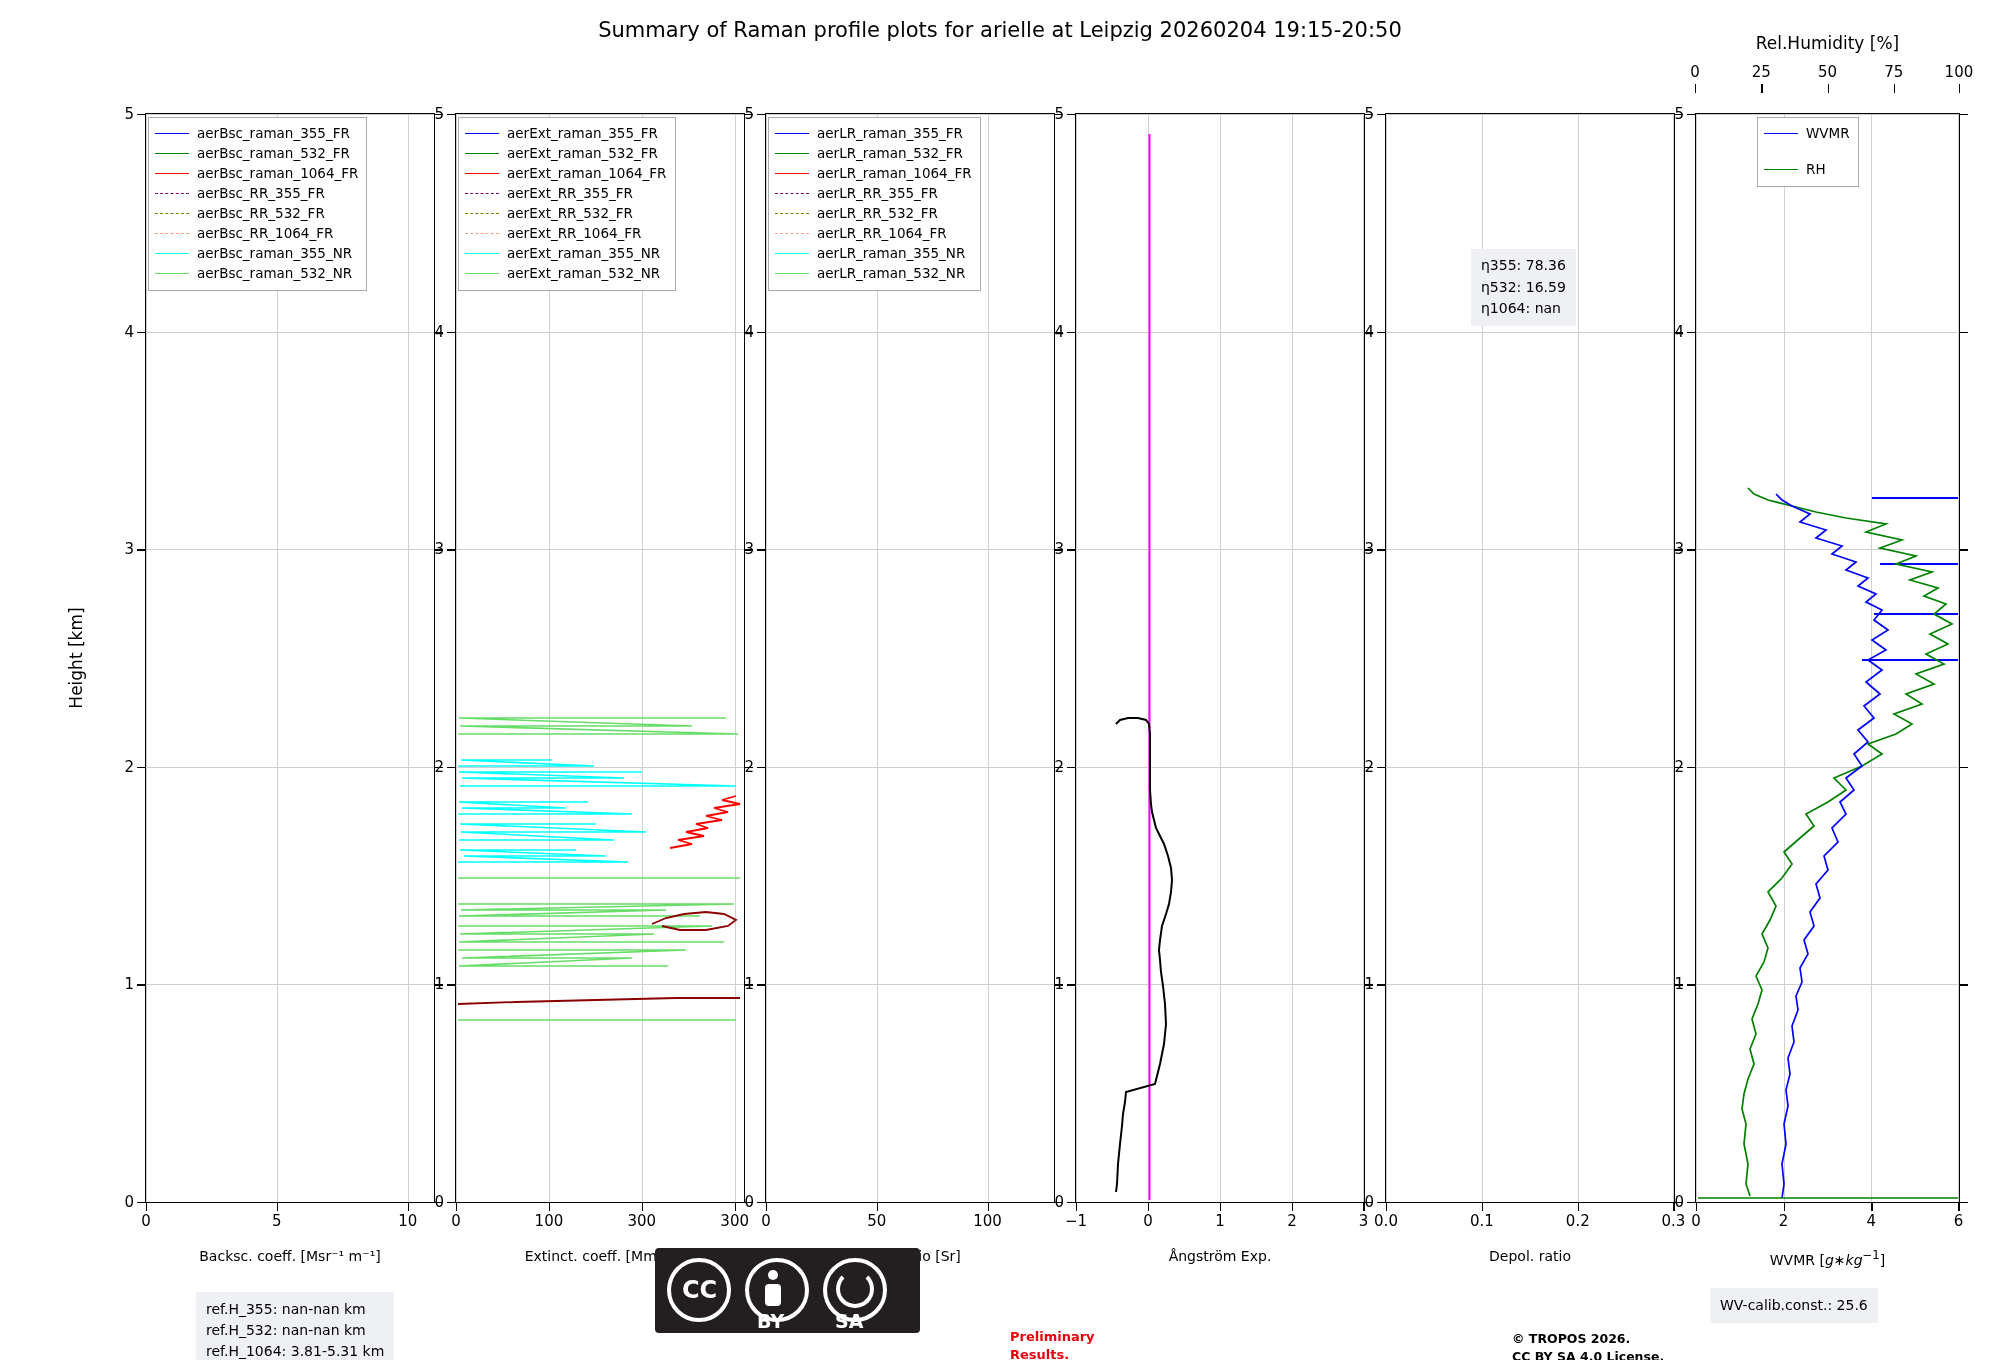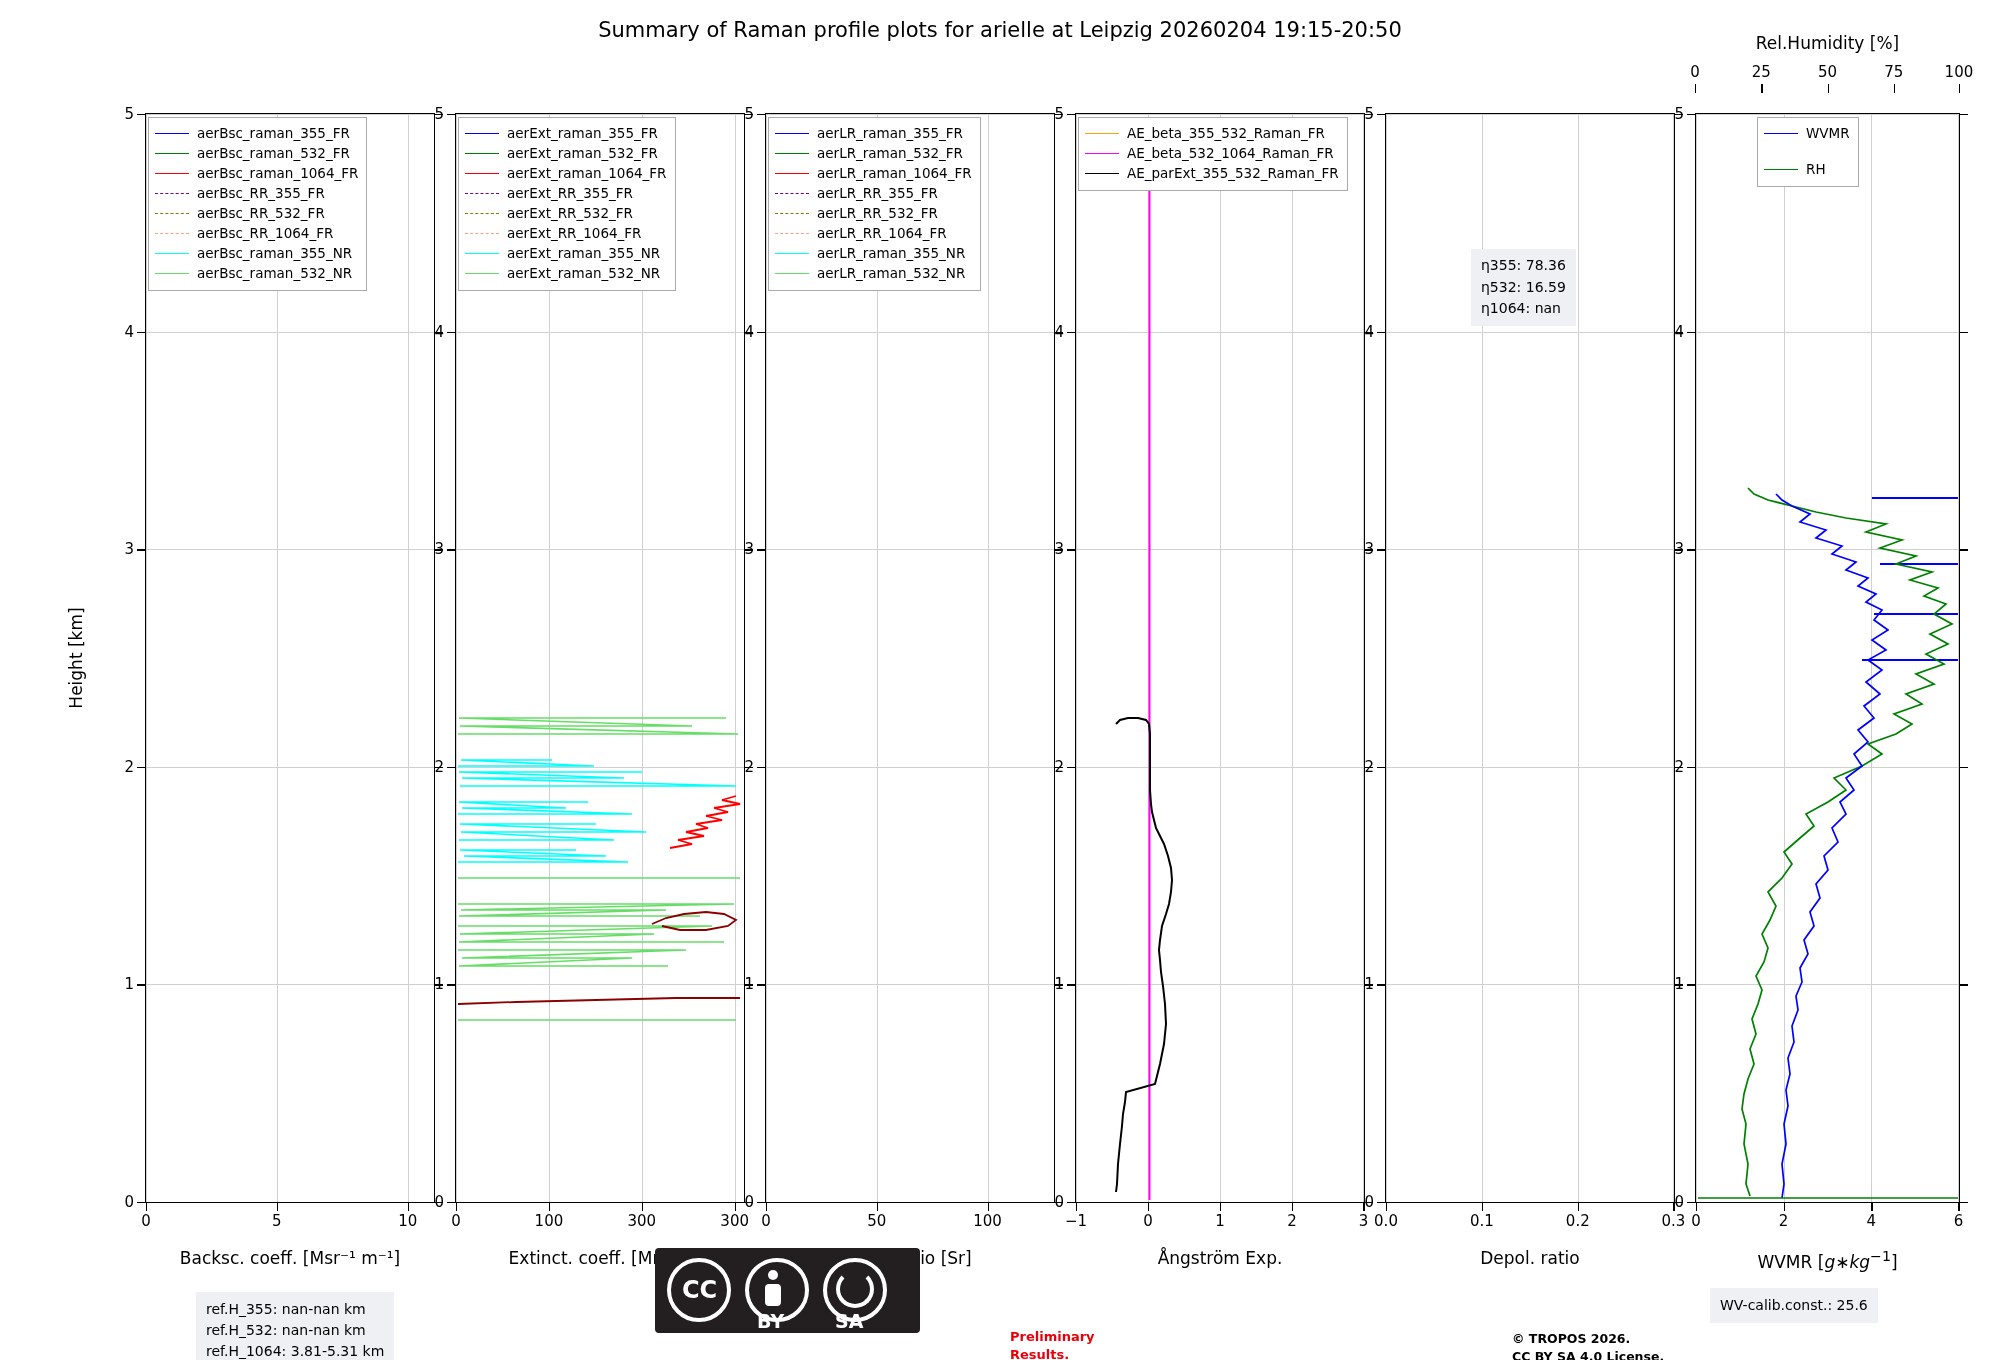--- a/index.html
+++ b/index.html
@@ -18,21 +18,21 @@
   .plotbox{position:absolute;left:0;top:0;width:100%;height:1090px;box-sizing:border-box;border:1.2px solid #000;background:#fff;}
   .grid-line{position:absolute;background:#d0d0d0;}
   .grid-h{left:0;right:0;height:1px;}
   .grid-v{top:0;bottom:0;width:1px;}
   .tick{position:absolute;background:#000;}
   .tick-y{left:-9px;width:9px;height:1.4px;}
   .tick-y-r{right:-9px;width:9px;height:1.4px;}
   .tick-x{bottom:-9px;width:1.4px;height:9px;}
   .ylabel-txt{position:absolute;right:100%;margin-right:12px;transform:translateY(-50%);font-size:15px;white-space:nowrap;}
   .xlabel-txt{position:absolute;top:100%;margin-top:10px;transform:translateX(-50%);font-size:15px;white-space:nowrap;}
-  .axis-title{position:absolute;top:1135px;width:100%;text-align:center;font-size:17px;}
+  .axis-title{position:absolute;top:1135px;width:100%;text-align:center;font-size:14px;}
   .ylab-rot{
     position:absolute;left:-70px;top:50%;
     transform:translate(-50%,-50%) rotate(-90deg);
     font-size:17px;white-space:nowrap;
   }
   .legend{
     position:absolute;background:#fff;border:1px solid #aaa;
     font-size:13.5px;padding:6px 8px 6px 6px;line-height:1.48;
     z-index:5;
   }
@@ -360,34 +360,20 @@
       <path d="M73.5,20 L73.5,1086" stroke="#ff00ff" stroke-width="2" fill="none"></path>
 
       <path d="M40,1078 L41,1070 L42,1050 L44,1030 L46,1012 L47,1000 L49,988 L50,978
                L79,970 L84,950 L88,930 L90,910 L89,890 L87,872 L85,858 L84,846
                L83,836 L84,826 L86,812 L90,800 L93,790 L95,778 L96,766 L95,754
                L92,742 L88,730 L84,722 L80,714 L78,706 L76,698 L75,690
                L74,676 L74,660 L74,640 L74,620 L73,610 L70,606 L62,604 L52,604 L44,606 L40,610" stroke="#000000" stroke-width="2" fill="none"></path>
     </svg>
   </div>
   <div class="axis-title" style="">Ångström Exp.</div>
-  <div class="legend" style="left:3px;top:4px;">
-    <div class="row">
-        <span class="swatch" style="border-top:1.6px solid #ffa500"></span>
-        <span class="lbl">AE_beta_355_532_Raman_FR</span>
-      </div>
-    <div class="row">
-        <span class="swatch" style="border-top:1.6px solid #ff00ff"></span>
-        <span class="lbl">AE_beta_532_1064_Raman_FR</span>
-      </div>
-    <div class="row">
-        <span class="swatch" style="border-top:1.6px solid #000000"></span>
-        <span class="lbl">AE_parExt_355_532_Raman_FR</span>
-      </div>
-  </div>
 </div>
 
 <div class="panel" style="left:1385px;width:290px;">
   <div class="plotbox">
     <div class="grid-line grid-h" style="top:0%"></div>
     <div class="grid-line grid-h" style="top:20%"></div>
     <div class="grid-line grid-h" style="top:40%"></div>
     <div class="grid-line grid-h" style="top:60%"></div>
     <div class="grid-line grid-h" style="top:80%"></div>
     <div class="grid-line grid-v" style="left:0%"></div>

